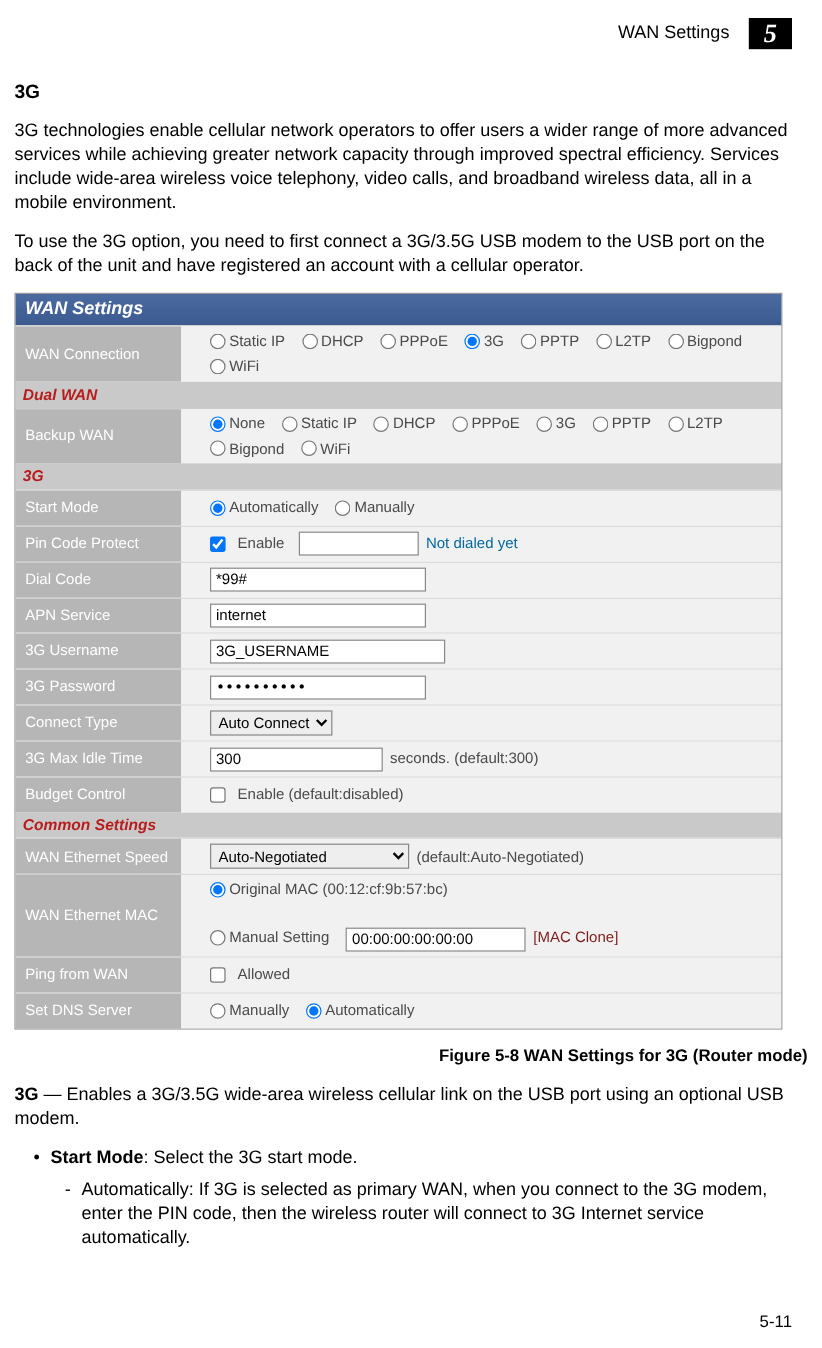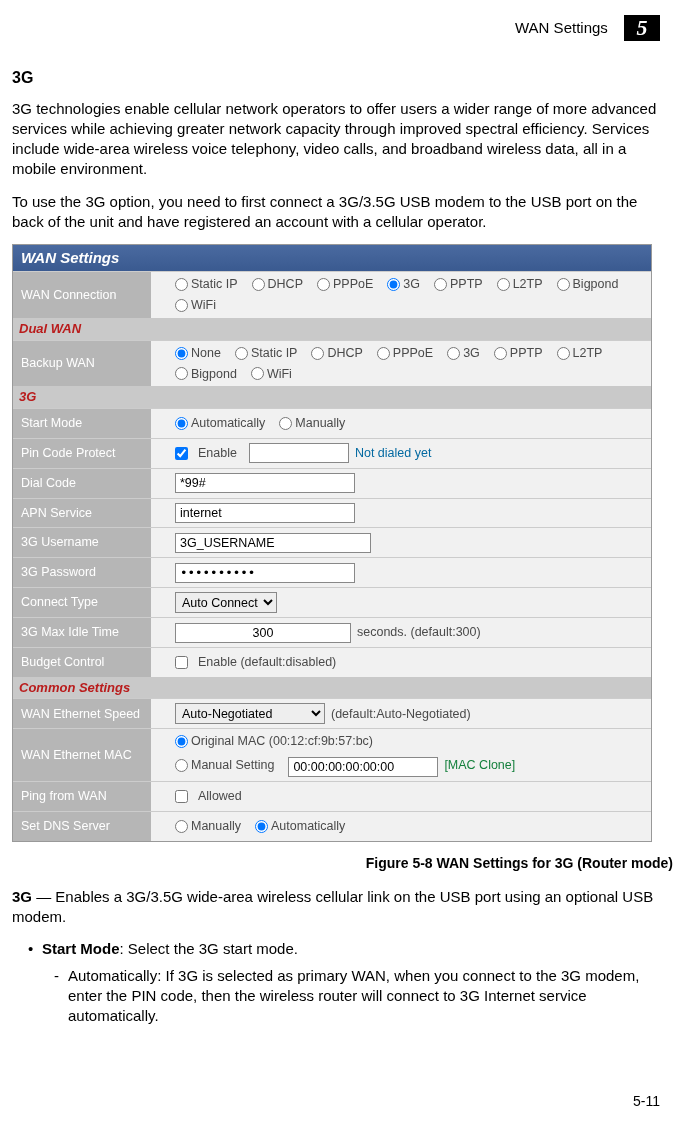--- a/index.html
+++ b/index.html
@@ -115,21 +115,21 @@
     }
     .sel {
       border: 1px solid #888;
       background: #eee;
       padding: 1px 2px;
       font-family: inherit;
       font-size: 12.5px;
       height: 21px;
     }
     .red-text { color: #0369a1; }
-    .blue-link { color: #15803d; }
+    .blue-link { color: #7f1d1d; }
     .figure-caption {
       text-align: right;
       font-weight: bold;
       font-size: 14px;
       margin: 12px 0 14px 0;
     }
     .bullet-list {
       padding-left: 16px;
     }
     .bullet-list li {
@@ -318,48 +318,48 @@
         <div class="ui-value">
           <select class="sel">
             <option>Auto Connect</option>
           </select>
         </div>
       </div>
 
       <div class="ui-row">
         <div class="ui-label">3G Max Idle Time</div>
         <div class="ui-value">
-          <input type="text" class="txt-input" style="width: 176px; text-align: center;" value="300">
+          <input type="text" class="txt-input" style="width: 144px;" value="300">
           <span>seconds. (default:300)</span>
         </div>
       </div>
 
       <div class="ui-row">
         <div class="ui-label">Budget Control</div>
         <div class="ui-value">
           <input type="checkbox" class="ck" style="">
           <span>Enable (default:disabled)</span>
         </div>
       </div>
 
       <div class="ui-section">Common Settings</div>
 
       <div class="ui-row">
         <div class="ui-label">WAN Ethernet Speed</div>
         <div class="ui-value">
-          <select class="sel" style="width:150px">
+          <select class="sel" style="width:166px">
             <option>Auto-Negotiated</option>
           </select>
           <span>(default:Auto-Negotiated)</span>
         </div>
       </div>
 
       <div class="ui-row">
         <div class="ui-label">WAN Ethernet MAC</div>
-        <div class="ui-value" style="flex-direction:column;align-items:flex-start;gap:4px">
+        <div class="ui-value" style="flex-direction:column;align-items:flex-start;gap:20px">
           <div>
             <span class="radio-item">
                 <input type="radio" checked="" style="">
                 <span>Original MAC (00:12:cf:9b:57:bc)</span>
               </span>
           </div>
           <div style="display:flex;align-items:flex-start;gap:6px">
             <span class="radio-item">
                 <input type="radio" style="">
                 <span>Manual Setting</span>

